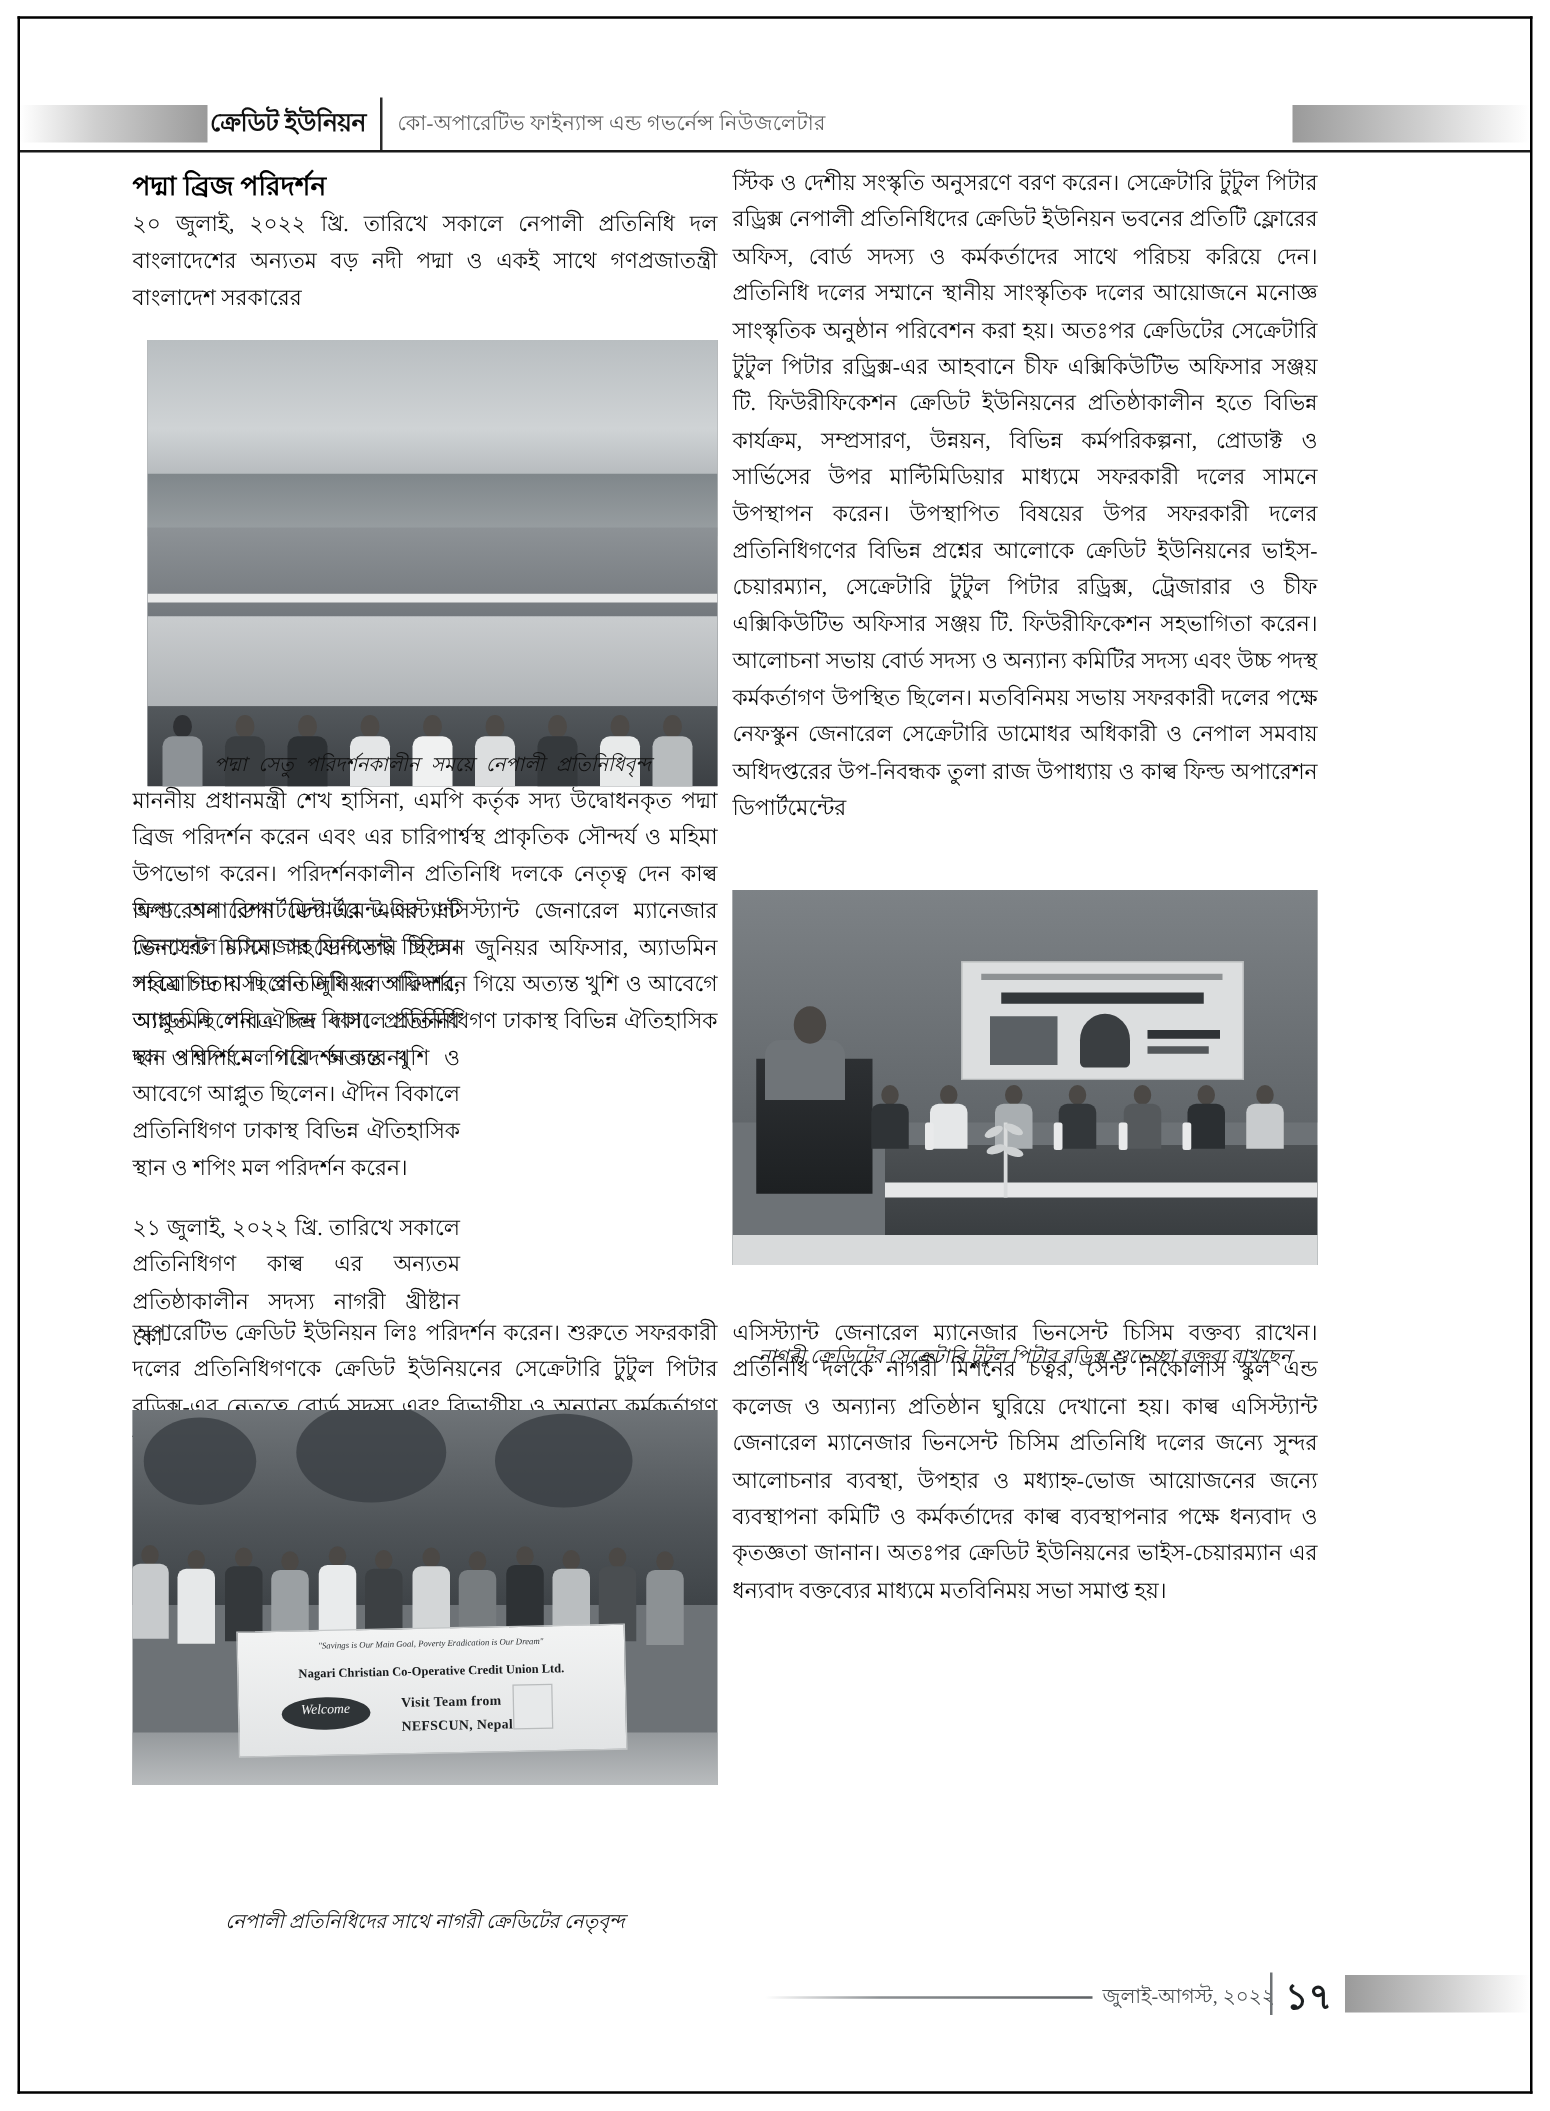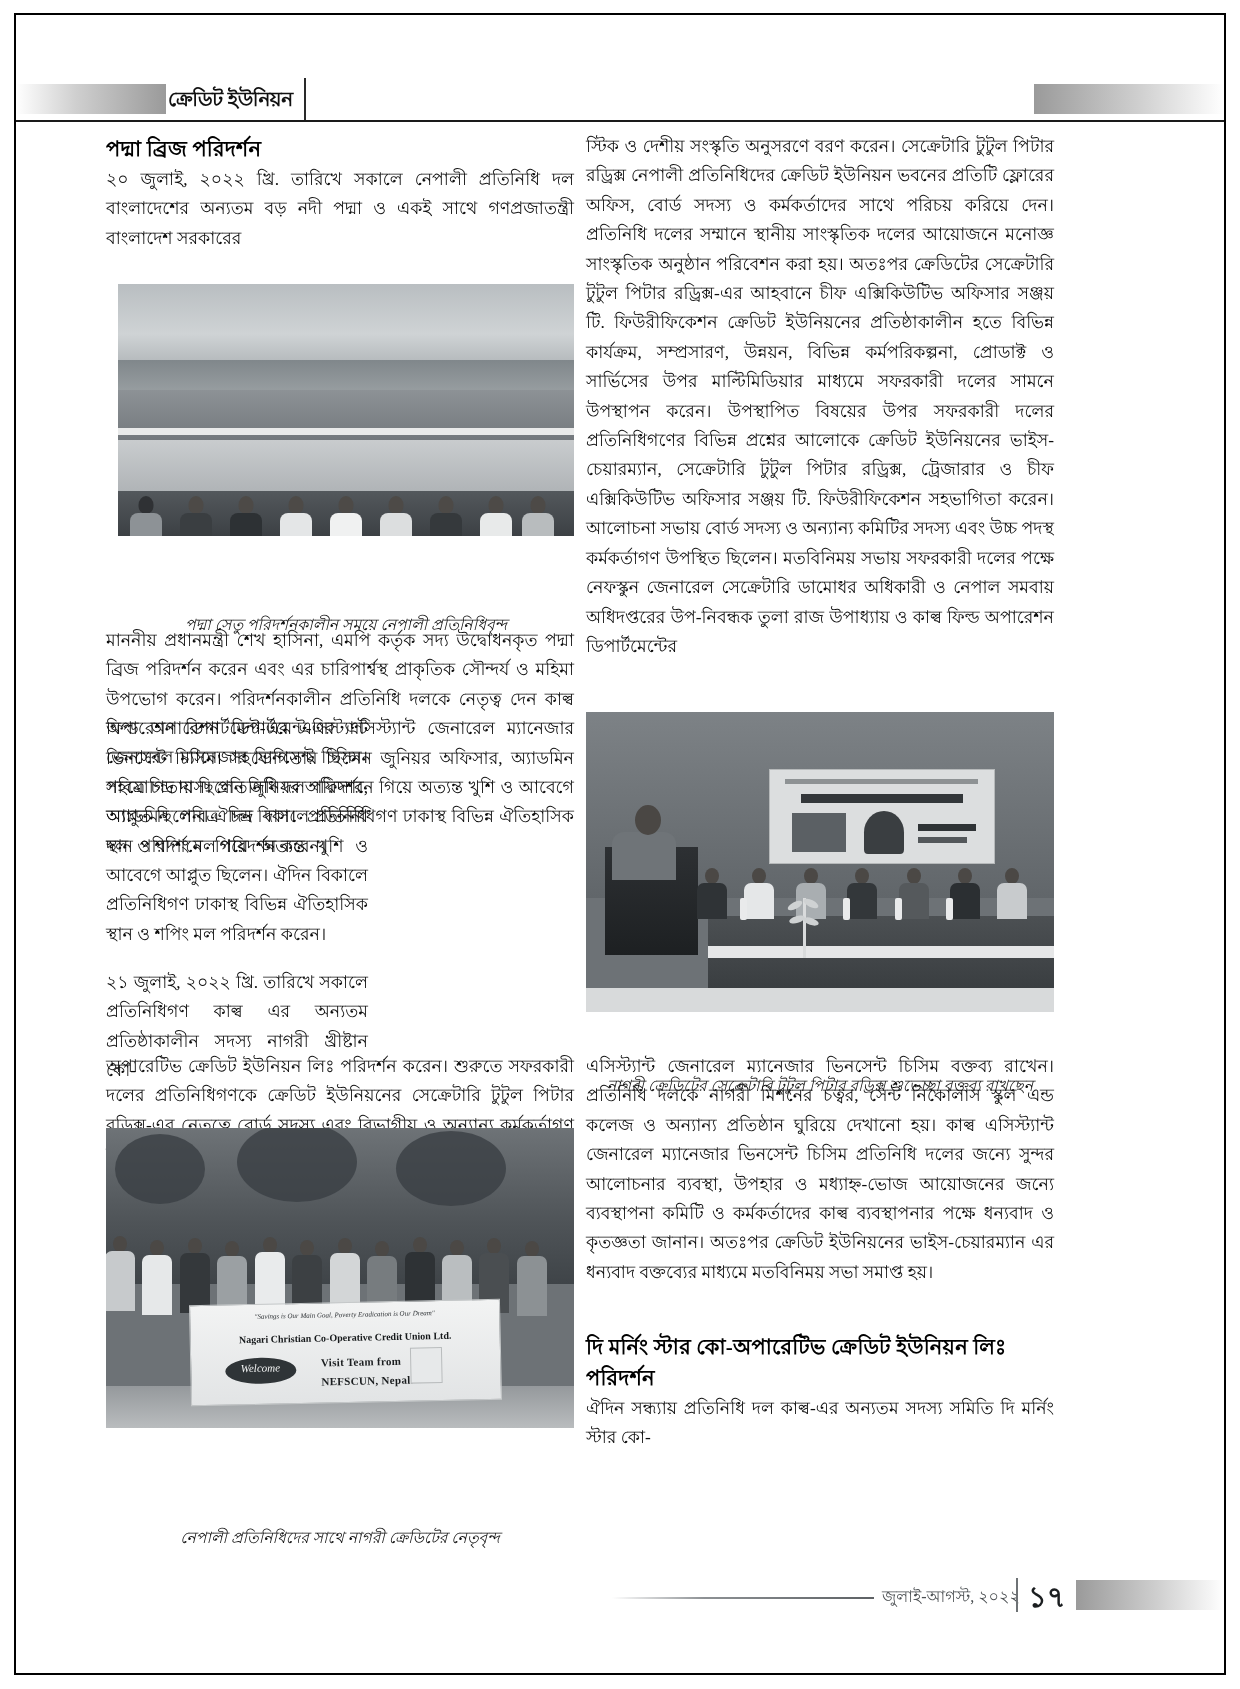--- a/index.html
+++ b/index.html
@@ -133,21 +133,21 @@
     position: absolute;
     font-size: 15.6px;
     font-style: italic;
     color: #111;
     text-align: center;
     width: 100%;
     line-height: 20px;
   }
 
   
-  #fig1 { left: 118px; top: 284px; width: 456px; height: 252px; }
+  #fig1 { left: 118px; top: 272px; width: 456px; height: 357px; font-family: Liberation Mono, monospace; }
   #fig1 .caption { top: 331px; }
   .p1-sky {
     position: absolute; left: 0; top: 0; width: 100%; height: 36%;
     background: linear-gradient(to bottom, #b9bec1 0%, #cfd3d5 55%, #a9aeb1 100%);
   }
   .p1-water {
     position: absolute; left: 0; top: 30%; width: 100%; height: 14%;
     background: linear-gradient(to bottom, #80878b 0%, #9aa0a3 100%);
   }
   .p1-ground {
@@ -344,20 +344,21 @@
   <div class="frame-line frame-top"></div>
   <div class="frame-line frame-bottom"></div>
   <div class="frame-line frame-left"></div>
   <div class="frame-line frame-right"></div>
 
   <div id="header">
     <div class="header-grad-left"></div>
     <div class="header-grad-right"></div>
     <div class="masthead-logo">ক্রেডিট ইউনিয়ন</div>
     <div class="masthead-divider"></div>
+    <div class="masthead-sub">কো-অপারেটিভ ফাইন্যান্স এন্ড গভর্নেন্স নিউজলেটার</div>
   </div>
   <div class="header-rule"></div>
 
   <div class="col col-left" style="top:132px; height:136px;">
     <h2 class="section-head">পদ্মা ব্রিজ পরিদর্শন</h2>
     <p>২০ জুলাই, ২০২২ খ্রি. তারিখে সকালে নেপালী প্রতিনিধি দল বাংলাদেশের অন্যতম বড় নদী পদ্মা ও একই সাথে গণপ্রজাতন্ত্রী বাংলাদেশ সরকারের</p>
   </div>
 
   <div class="figure" id="fig1">
     <div class="photo">
@@ -484,24 +485,20 @@
         <div class="leaf" style="left:16px; top:20px; transform:rotate(18deg);"></div>
       </div>
     </div>
     <div class="caption">নাগরী ক্রেডিটের সেক্রেটারি টুটুল পিটার রড্রিক্স শুভেচ্ছা বক্তব্য রাখছেন</div>
   </div>
 
   <div class="col col-right" style="top:1052px; height:310px;">
     <p>এসিস্ট্যান্ট জেনারেল ম্যানেজার ভিনসেন্ট চিসিম বক্তব্য রাখেন। প্রতিনিধি দলকে নাগরী মিশনের চত্বর, সেন্ট নিকোলাস স্কুল এন্ড কলেজ ও অন্যান্য প্রতিষ্ঠান ঘুরিয়ে দেখানো হয়। কাল্ব এসিস্ট্যান্ট জেনারেল ম্যানেজার ভিনসেন্ট চিসিম প্রতিনিধি দলের জন্যে সুন্দর আলোচনার ব্যবস্থা, উপহার ও মধ্যাহ্ন-ভোজ আয়োজনের জন্যে ব্যবস্থাপনা কমিটি ও কর্মকর্তাদের কাল্ব ব্যবস্থাপনার পক্ষে ধন্যবাদ ও কৃতজ্ঞতা জানান। অতঃপর ক্রেডিট ইউনিয়নের ভাইস-চেয়ারম্যান এর ধন্যবাদ বক্তব্যের মাধ্যমে মতবিনিময় সভা সমাপ্ত হয়।</p>
   </div>
 
-  <div class="col col-right" style="top:1330px; height:160px;">
-    <h2 class="section-head">দি মর্নিং স্টার কো-অপারেটিভ ক্রেডিট ইউনিয়ন লিঃ পরিদর্শন</h2>
-    <p>ঐদিন সন্ধ্যায় প্রতিনিধি দল কাল্ব-এর অন্যতম সদস্য সমিতি দি মর্নিং স্টার কো-</p>
-  </div>
 
   <div class="figure" id="fig3">
     <div class="photo">
       <div class="p3-bg"></div>
       <div class="p3-foliage" style="left:2%;  top:2%;  width:90px; height:70px;"></div>
       <div class="p3-foliage" style="left:28%; top:-2%; width:120px;height:80px;"></div>
       <div class="p3-foliage" style="left:62%; top:1%;  width:110px;height:75px;"></div>
       <div class="p3-ground"></div>
       <div class="p3-crowd">
         <div class="seated" style="left:3%;  top:0;">

